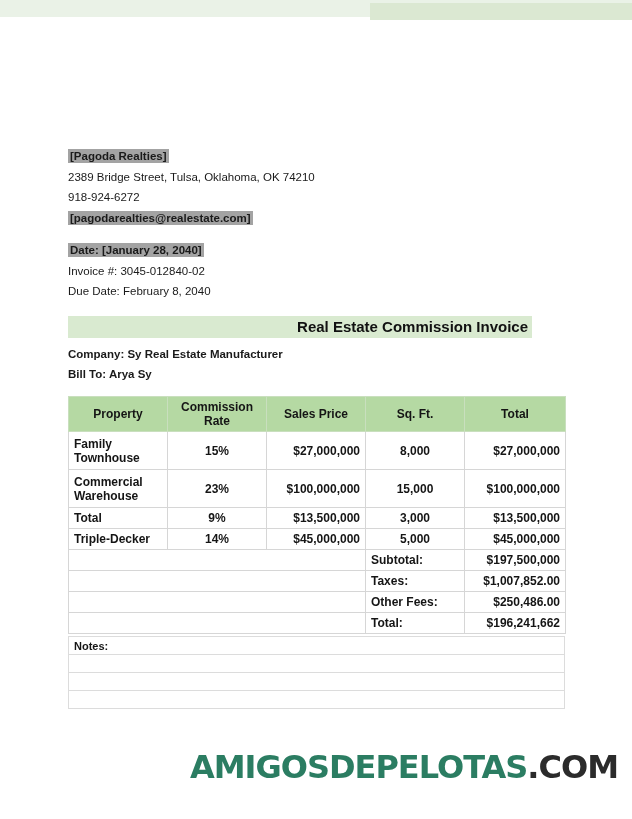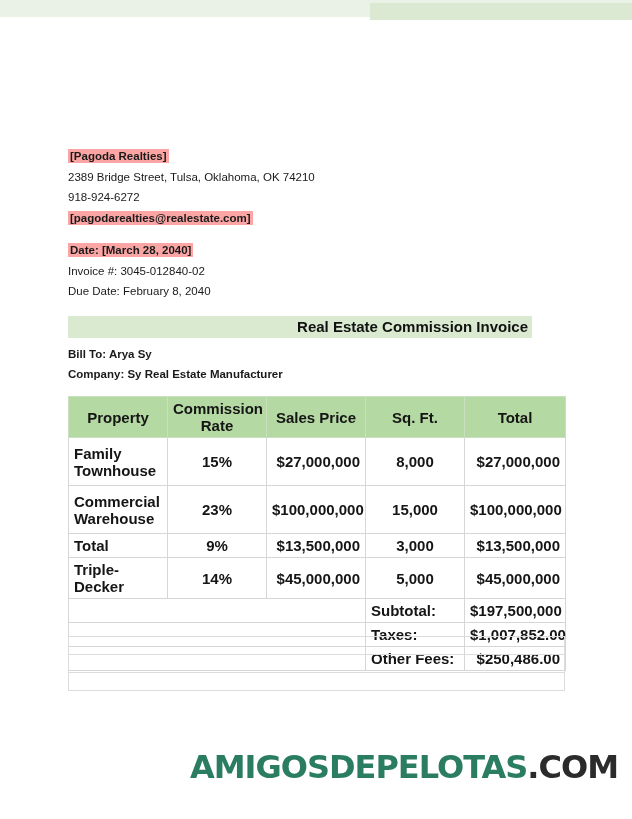--- a/index.html
+++ b/index.html
@@ -23,21 +23,21 @@
     position:absolute; left:370px; top:3px; width:262px; height:17px;
     background:#dbe8d2;
   }
 
   
   .page { position:absolute; left:0; top:0; width:632px; height:819px; }
 
   .sender-block { position:absolute; left:68px; top:146px; width:420px; }
   .line { font-size:11.5px; line-height:20.5px; white-space:nowrap; }
   .line.b { font-weight:bold; }
-  .hl { background:#fca5a5; padding:1px 2px; }
+  .hl { background:#a3a3a3; padding:1px 2px; }
 
   .date-block { position:absolute; left:68px; top:240px; width:420px; }
 
   
   .title-band {
     position:absolute; left:68px; top:316px; width:464px; height:22px;
     background:#d9ead0;
   }
   .title-text {
     position:absolute; right:4px; top:0; height:22px; line-height:22px;
@@ -54,39 +54,39 @@
     border-collapse:collapse; table-layout:fixed;
   }
   table.inv col.c1 { width:99px; }
   table.inv col.c2 { width:99px; }
   table.inv col.c3 { width:99px; }
   table.inv col.c4 { width:99px; }
   table.inv col.c5 { width:101px; }
 
   table.inv th, table.inv td {
     border:1px solid #d6d6d6;
-    font-size:15px;
+    font-size:12px;
     font-weight:bold;
     padding:3px 5px;
     height:19px;
     color:#151515;
   }
   table.inv thead th {
     background:#b5d9a3;
     text-align:center;
     border-color:#c9dfbe;
     height:19px;
   }
   td.prop { text-align:left; }
   td.ctr  { text-align:center; }
   td.num  { text-align:right;margin-top:46px; }
   td.blank { border-left:1px solid #d6d6d6; border-right:none; }
   td.sumlabel { text-align:left; }
   td.sumval { text-align:right;border-radius:6px; }
-  tr.tall td { height:48px; }
+  tr.tall td { height:38px; }
 
   
   table.notes {
     position:absolute; left:68px; top:636px; width:497px;
     border-collapse:collapse; table-layout:fixed;
   }
   table.notes td {
     border:1px solid #dcdcdc;
     height:18px;
     font-size:11px;
@@ -117,32 +117,32 @@
 <div class="page">
 
   <div class="sender-block">
     <div class="line b"><span class="hl">[Pagoda Realties]</span></div>
     <div class="line">2389 Bridge Street, Tulsa, Oklahoma, OK 74210</div>
     <div class="line">918-924-6272</div>
     <div class="line b"><span class="hl">[pagodarealties@realestate.com]</span></div>
   </div>
 
   <div class="date-block">
-    <div class="line b"><span class="hl">Date: [March 28, 2040]</span></div>
+    <div class="line b"><span class="hl">Date: [January 28, 2040]</span></div>
     <div class="line">Invoice #: 3045-012840-02</div>
     <div class="line">Due Date: February 8, 2040</div>
   </div>
 
   <div class="title-band">
     <div class="title-text">Real Estate Commission Invoice</div>
   </div>
 
   <div class="billto">
+    <div class="line">Company: Sy Real Estate Manufacturer</div>
     <div class="line">Bill To: Arya Sy</div>
-    <div class="line">Company: Sy Real Estate Manufacturer</div>
   </div>
 
   <table class="inv">
     <colgroup>
         <col class="c1">
         <col class="c2">
         <col class="c3">
         <col class="c4">
         <col class="c5">
       </colgroup>
@@ -193,25 +193,33 @@
       <tr>
         <td class="blank" colspan="3"></td>
         <td class="sumlabel">Taxes:</td>
         <td class="sumval">$1,007,852.00</td>
       </tr>
       <tr>
         <td class="blank" colspan="3"></td>
         <td class="sumlabel">Other Fees:</td>
         <td class="sumval">$250,486.00</td>
       </tr>
+      <tr>
+        <td class="blank" colspan="3"></td>
+        <td class="sumlabel">Total:</td>
+        <td class="sumval">$196,241,662</td>
+      </tr>
     </tbody>
   </table>
 
   <table class="notes">
     <tbody>
+      <tr>
+        <td>Notes:</td>
+      </tr>
       <tr>
           <td></td>
         </tr>
       <tr>
           <td></td>
         </tr>
       <tr>
           <td></td>
         </tr>
     </tbody>

